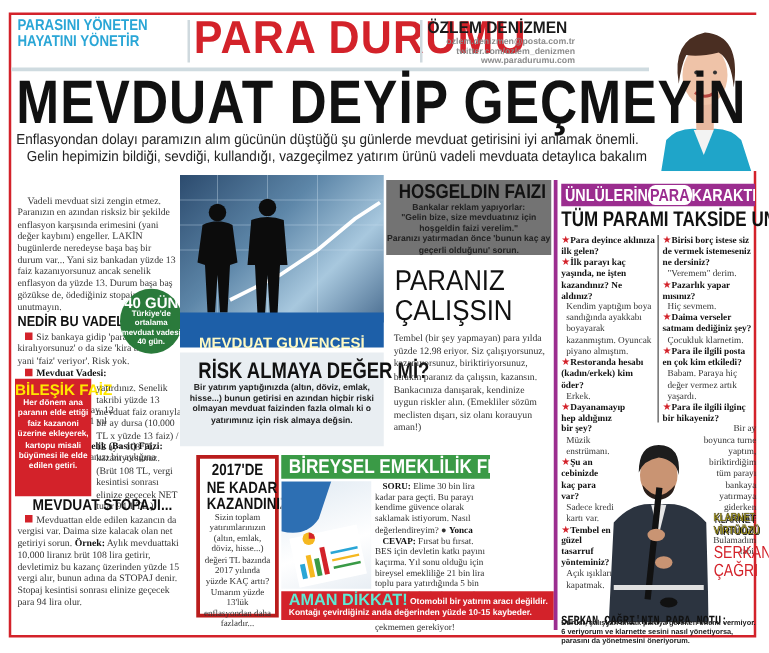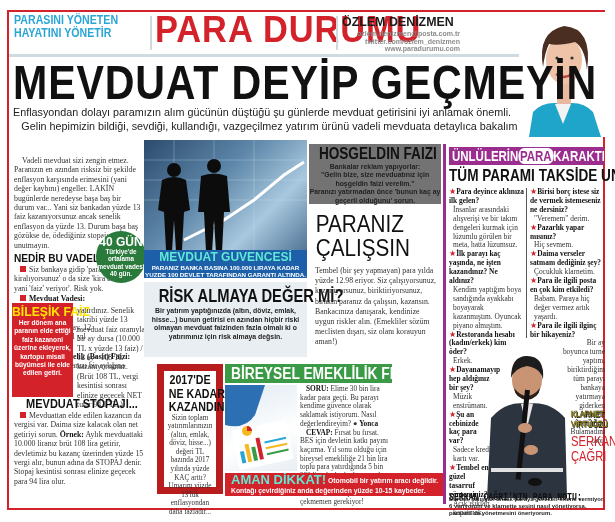--- a/index.html
+++ b/index.html
@@ -28,27 +28,27 @@
 .green .big{font-size:12px;line-height:12px}
 .green .sm{font-size:6.3px;line-height:7.4px}
 .redbox{left:3px;top:291px;width:61px;height:94px;background:#d3222a;color:#fff;text-align:center;font-family:"Liberation Sans",sans-serif;font-weight:bold;padding-top:3px}
 .redbox .t{color:#ffe600;font-size:12.2px;line-height:13px;white-space:nowrap}
 .redbox .s{font-size:6.6px;line-height:8.4px}
 .colB{left:68px;top:294px;width:68px}
 .stopaj{left:5px;top:386px;width:136px}
 
 .photo{left:135px;top:128px;width:163px;height:118px;background:linear-gradient(135deg,#2c4b6e 0%,#5d86a8 40%,#a8c8de 70%,#4a6d90 100%);overflow:hidden}
 .blue{left:135px;top:238px;width:163px;height:28px;background:#1d5fa8;text-align:center;font-family:"Liberation Sans",sans-serif;font-weight:bold}
-.blue .t{color:#5eead4;font-size:12px;line-height:13px;padding-top:1px}
+.blue .t{color:#fef9c3;font-size:12px;line-height:13px;padding-top:18px}
 .blue .s{color:#fff;font-size:6.2px;line-height:7px}
 .riskbox{left:135px;top:270px;width:163px;height:75px;background:#e9eef2}
 .risk-t{font-family:"Liberation Sans",sans-serif;font-weight:bold;font-size:18px;color:#111;text-align:center;white-space:nowrap;transform:scaleX(0.82);transform-origin:center top;line-height:22px;padding-top:3px}
 .risk-b{font-family:"Liberation Sans",sans-serif;font-weight:bold;font-size:6.9px;line-height:8.6px;color:#222;text-align:center;padding:0 4px}
 
-.box2017{left:148px;top:352px;width:66px;height:130px;border:7px solid #b91c1c;text-align:center}
+.box2017{left:148px;top:352px;width:66px;height:130px;border:3px solid #b91c1c;text-align:center}
 .box2017 .t{font-family:"Liberation Sans",sans-serif;font-weight:bold;font-size:13px;line-height:13.5px;color:#111;transform:scaleX(0.82);transform-origin:center top;white-space:nowrap;padding-top:2px}
 .box2017 .s{font-size:7.2px;line-height:8.6px;color:#333;padding:0 3px}
 
 .greenbar{left:216px;top:352px;width:167px;height:19px;background:#3a9a46;color:#fff;font-family:"Liberation Sans",sans-serif;font-weight:bold;font-size:16px;line-height:19px;white-space:nowrap;padding-left:6px;overflow:hidden}
 .greenbar span{display:inline-block;transform:scaleX(0.86);transform-origin:left top}
 .chartimg{left:216px;top:373px;width:72px;height:86px;background:linear-gradient(160deg,#dfe9f2,#ffffff 60%,#e8eef4);overflow:hidden}
 .bireytext{left:291px;top:373px;width:92px;font-size:7.3px;line-height:8.7px;color:#333}
 .aman{left:216px;top:461px;width:218px;height:23px;background:#d3222a;color:#fff;font-family:"Liberation Sans",sans-serif;font-weight:bold;overflow:hidden;padding-left:6px}
 .aman .t{color:#5eead4;font-size:13px;line-height:14px;vertical-align:-1px}
 .aman .s{font-size:6.8px;line-height:8px;white-space:nowrap}
@@ -225,21 +225,21 @@
   </div>
 
   <div class="abs vbar"></div>
 
   <div class="abs purple">
     <span class="w"><span>ÜNLÜLERİN</span><span class="pill">PARA</span><span>KARAKTERİ</span></span>
   </div>
   <div class="abs tum">TÜM PARAMI TAKSİDE UNUTTUM</div>
 
   <div class="abs qaL qa">
-    <div><span class="star">★</span><span class="q">Para deyince aklınıza ilk gelen?</span><div style="padding-left:4px">İnsanlar arasındaki alışverişi ve bir takım dengeleri kurmak için lüzumlu görülen bir meta, hatta lüzumsuz.</div></div>
+    <div><span class="star">★</span><span class="q">Para deyince aklınıza ilk gelen?</span></div>
     <div><span class="star">★</span><span class="q">İlk parayı kaç yaşında, ne işten kazandınız? Ne aldınız?</span><div style="padding-left:4px">Kendim yaptığım boya sandığında ayakkabı boyayarak kazanmıştım. Oyuncak piyano almıştım.</div></div>
     <div><span class="star">★</span><span class="q">Restoranda hesabı (kadın/erkek) kim öder?</span><div style="padding-left:4px">Erkek.</div></div>
     <div style="width:42px"><span class="star">★</span><span class="q">Dayanamayıp hep aldığınız bir şey?</span><div style="padding-left:4px">Müzik enstrümanı.</div></div>
     <div style="width:42px"><span class="star">★</span><span class="q">Şu an cebinizde kaç para var?</span><div style="padding-left:4px">Sadece kredi kartı var.</div></div>
     <div style="width:42px"><span class="star">★</span><span class="q">Tembel en güzel tasarruf yönteminiz?</span><div style="padding-left:4px">Açık ışıkları kapatmak.</div></div>
   </div>
   <div class="abs colsep"></div>
   <div class="abs qaR qa">
     <div><span class="star">★</span><span class="q">Birisi borç istese siz de vermek istemeseniz ne dersiniz?</span><div style="padding-left:4px">"Veremem" derim.</div></div>
     <div><span class="star">★</span><span class="q">Pazarlık yapar mısınız?</span><div style="padding-left:4px">Hiç sevmem.</div></div>

